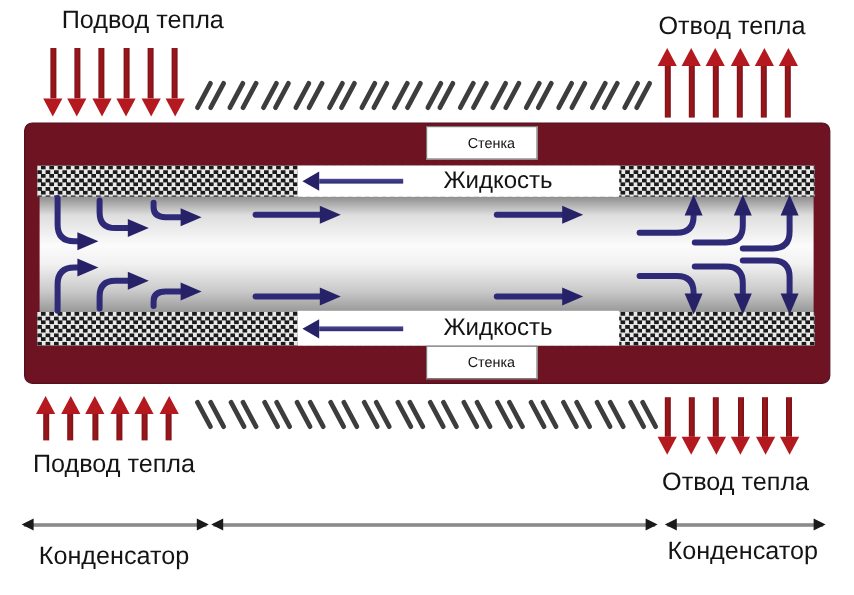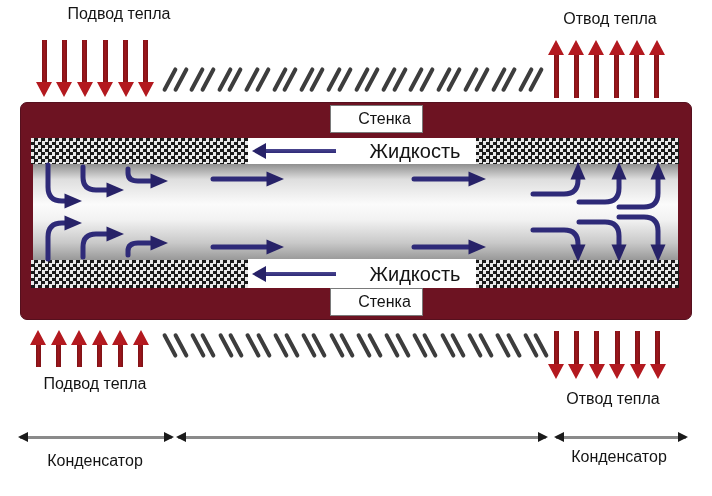--- a/index.html
+++ b/index.html
@@ -2,21 +2,21 @@
 <html><head>
 <meta charset="utf-8">
 <style>
   html,body{margin:0;padding:0;background:#fff;}
   .canvas{
     position:relative;width:712px;height:496px;background:#ffffff;overflow:hidden;
     font-family:"Liberation Sans",sans-serif;color:#141414;
     --wall:#6d1322; --heat:#b3191f; --heatDark:#9e161c; --flow:#2e2a78; --flowHead:#272268;
     --hatch:#3d3d3d; --dim:#8a8a8a;
   }
-  .lbl{position:absolute;font-size:16px;white-space:nowrap;transform:translateX(-50%);}
+  .lbl{position:absolute;font-size:21px;white-space:nowrap;transform:translateX(-50%);}
   
   .agroup{position:absolute;display:flex;justify-content:space-between;}
   .ra{display:flex;flex-direction:column;align-items:center;}
   .ra .shaft{width:5px;flex:1;background:linear-gradient(90deg,#7c1216,var(--heatDark) 45%,#7c1216);}
   .ra .head{width:0;height:0;border:solid transparent;}
   .ra.down .head{border-width:15px 8px 0 8px;border-top-color:var(--heat);}
   .ra.up .head{border-width:0 8px 15px 8px;border-bottom-color:var(--heat);}
   
   .hatchrow{position:absolute;display:flex;justify-content:space-between;align-items:center;}
   .hgroup{display:flex;gap:7px;}
@@ -27,31 +27,31 @@
   .pipe{position:absolute;left:20px;top:102px;width:672px;height:218px;background:var(--wall);
         border:1px solid #55101e;border-radius:7px;box-sizing:border-box;}
   .wick{position:absolute;left:10px;width:648px;background-color:#e9e9e9;
         background-image:conic-gradient(#1b1b1b 25%,transparent 0 50%,#1b1b1b 0 75%,transparent 0);
         background-size:7px 7px;}
   .wick.top{top:35px;height:26px;}
   .wick.bottom{top:157px;height:28px;}
   .core{position:absolute;left:12px;top:61px;width:645px;height:96px;
         background:linear-gradient(180deg,#8f8f8f 0%,#dedede 16%,#fbfbfb 42%,#f2f2f2 58%,#c9c9c9 82%,#989898 100%);}
   .flowsvg{position:absolute;left:0;top:0;width:672px;height:218px;z-index:3;}
-  .band{position:absolute;left:227px;width:228px;background:#fff;z-index:4;}
+  .band{position:absolute;left:227px;width:268px;background:#fff;z-index:4;}
   .band.top{top:35px;height:26px;}
   .band.bottom{top:156px;height:29px;}
   .band .txt{position:absolute;left:167px;top:50%;transform:translate(-50%,-50%);font-size:20px;}
   .larrow{position:absolute;left:18px;top:50%;width:70px;height:4px;margin-top:-2px;
           background:linear-gradient(180deg,#4a468f,var(--flow));}
   .larrow:before{content:"";position:absolute;left:-14px;top:-6px;width:0;height:0;
           border:solid transparent;border-width:8px 14px 8px 0;border-right-color:var(--flowHead);}
-  .wallbox{position:absolute;left:309px;width:93px;background:#fff;border:1px solid #7a7a7a;
+  .wallbox{position:absolute;left:334px;width:93px;background:#fff;border:1px solid #7a7a7a;
            box-sizing:border-box;display:flex;align-items:center;justify-content:center;
-           font-size:16px;z-index:5;padding-left:16px;}
+           font-size:12px;z-index:5;padding-left:16px;}
   .wallbox.top{top:2px;height:28px;}
   .wallbox.bottom{top:185px;height:28px;}
   
   .dim{position:absolute;top:436px;height:3px;background:var(--dim);}
   .dim:before,.dim:after{content:"";position:absolute;top:-4px;width:0;height:0;border:solid transparent;}
   .dim:before{left:-2px;border-width:5.5px 10px 5.5px 0;border-right-color:#1a1a1a;}
   .dim:after{right:-2px;border-width:5.5px 0 5.5px 10px;border-left-color:#1a1a1a;}
 </style>
 </head>
 <body>

